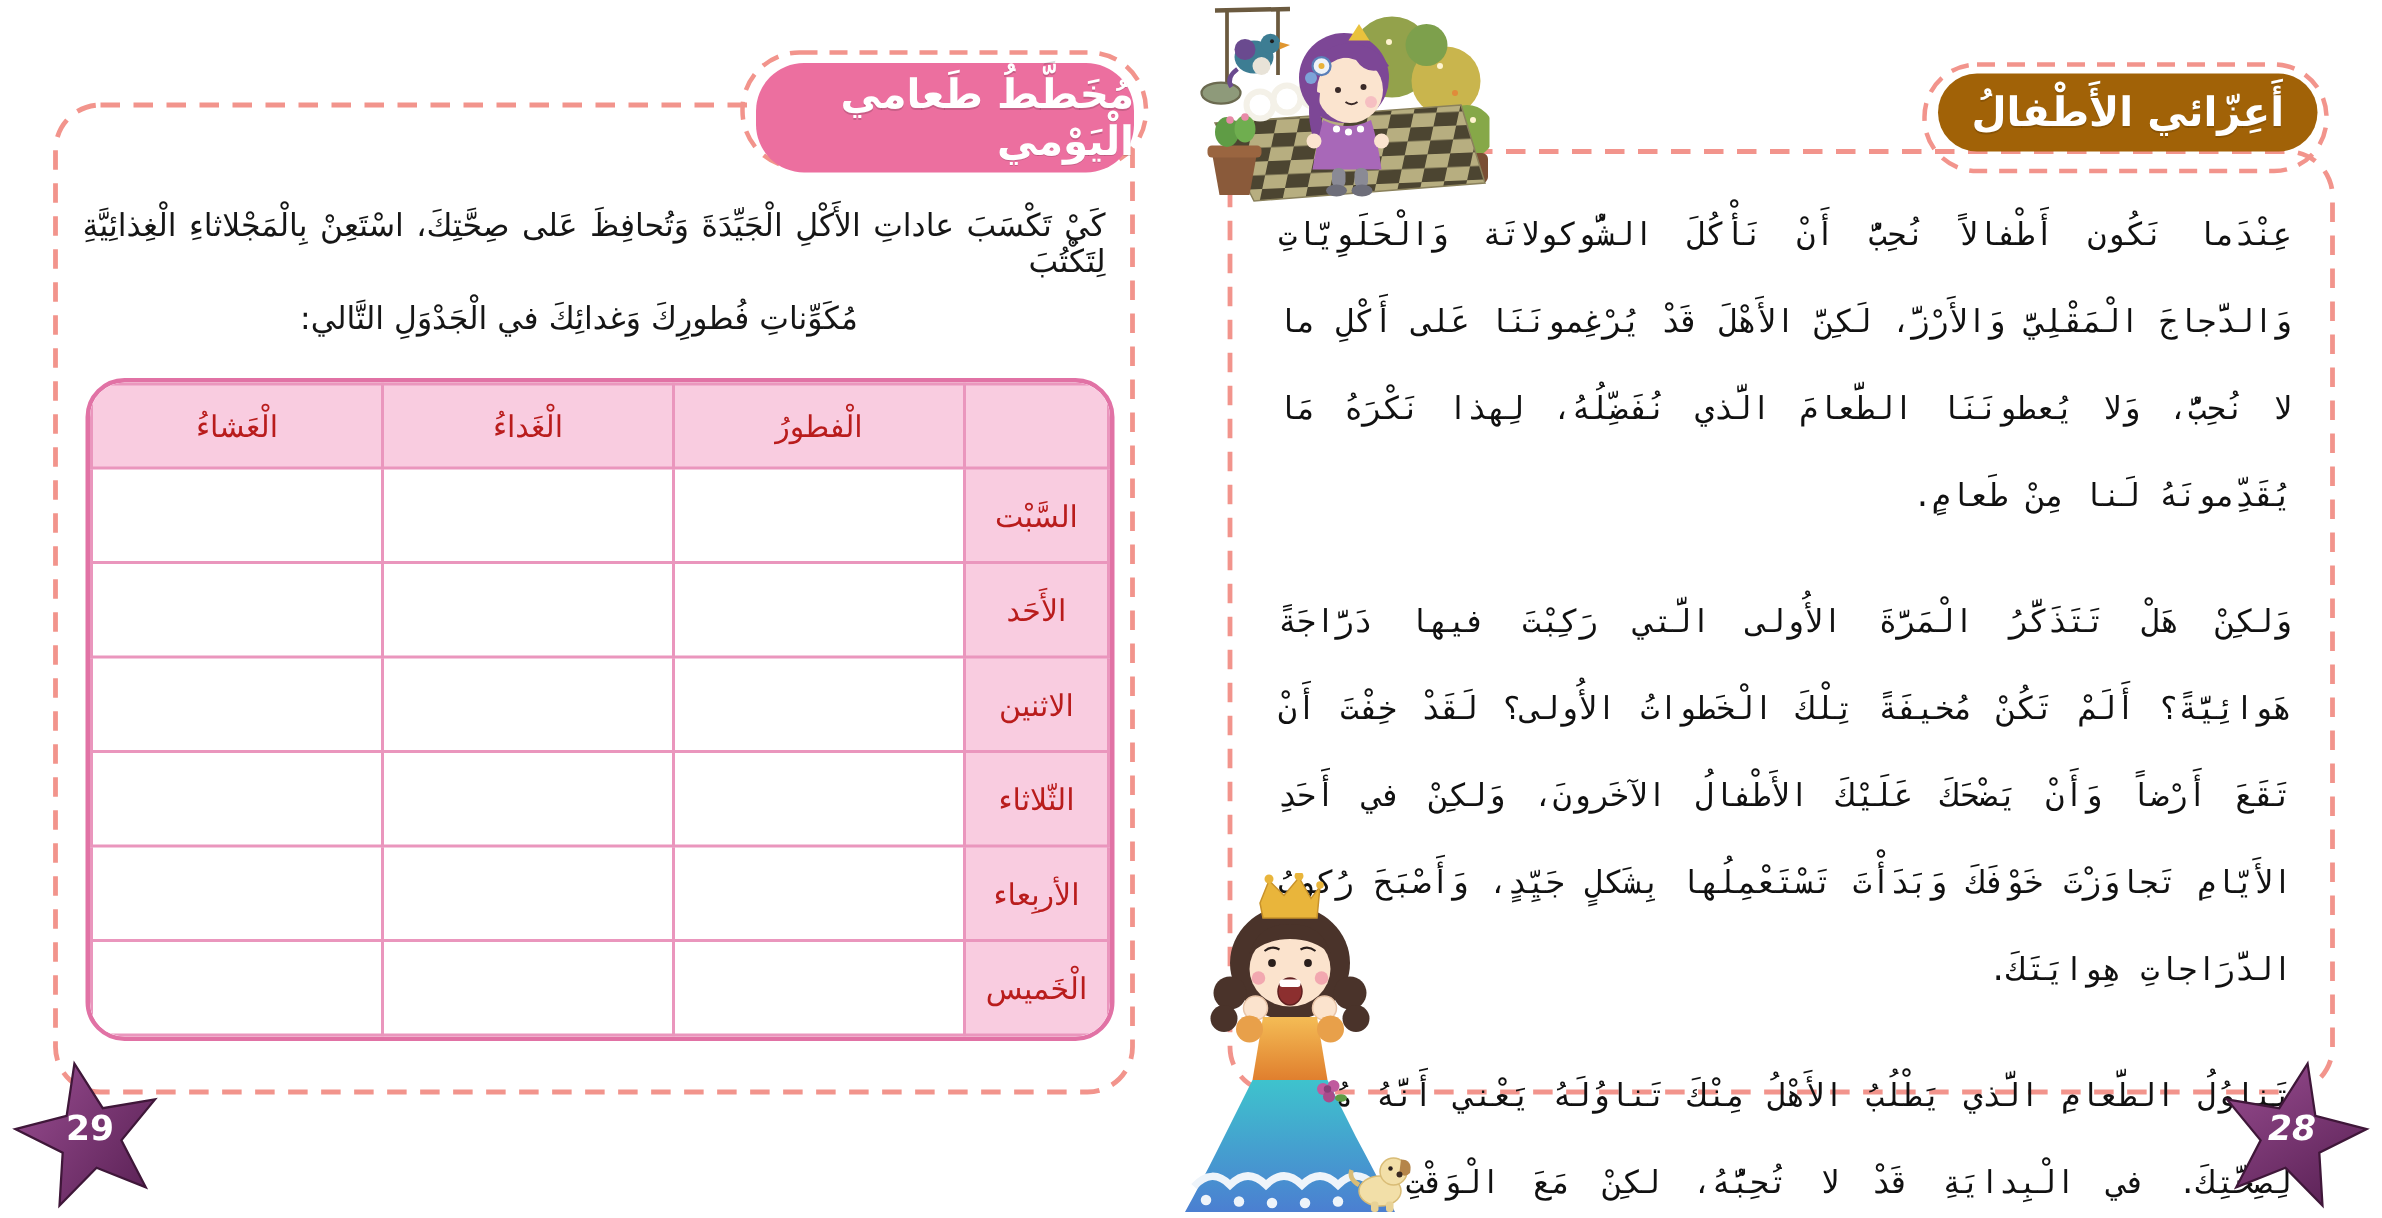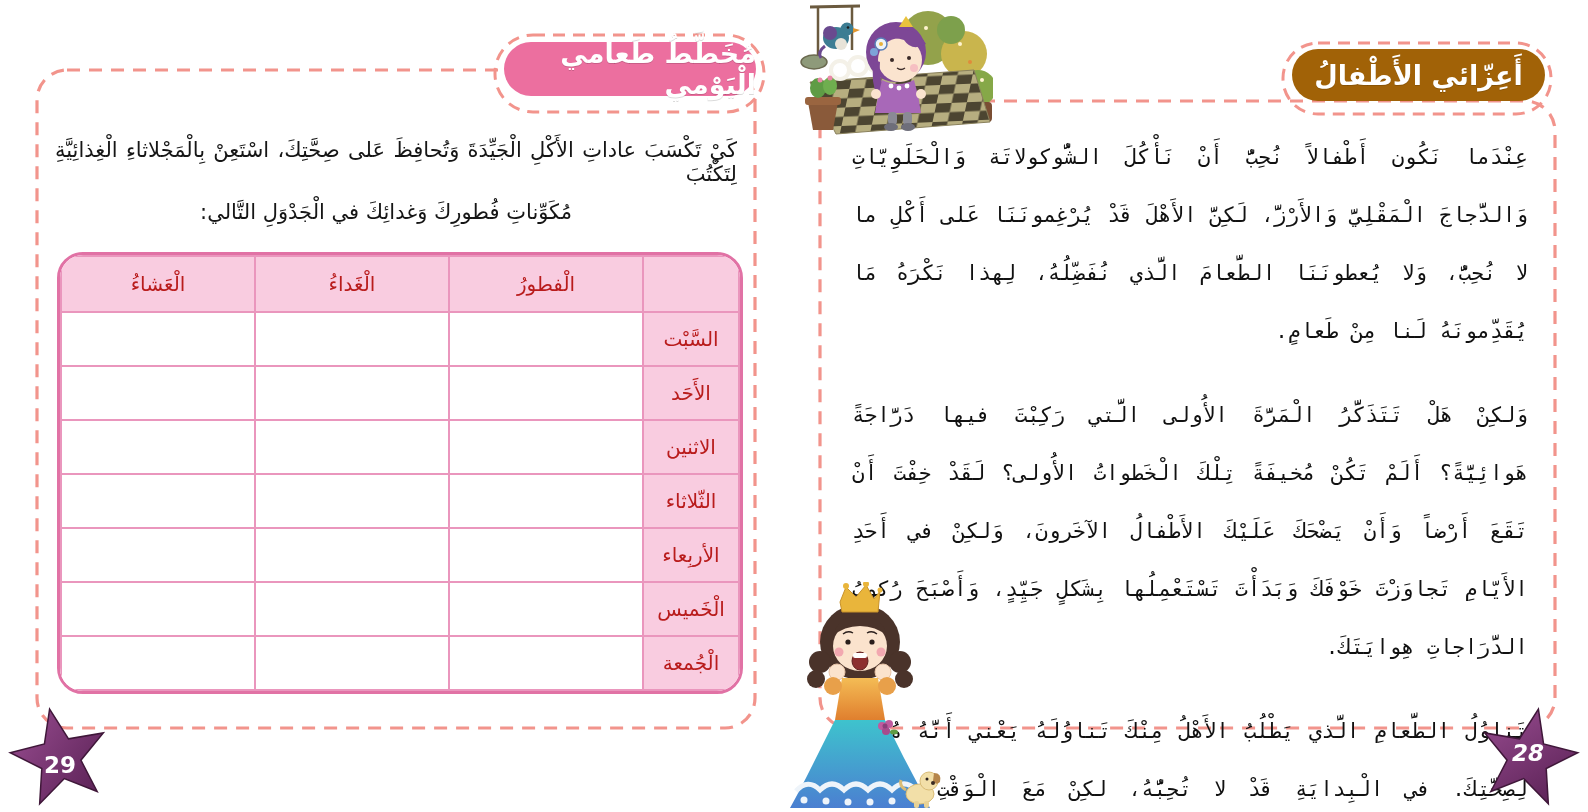--- a/index.html
+++ b/index.html
@@ -5,21 +5,21 @@
   html,body{margin:0;padding:0;background:#ffffff;}
   body{width:1588px;height:812px;position:relative;overflow:hidden;
        font-family:"DejaVu Sans",sans-serif;}
   .abs{position:absolute;}
   
   #border-overlay{left:0;top:0;width:1588px;height:812px;z-index:1;}
   
   .badge{z-index:3;display:flex;align-items:center;justify-content:center;
          color:#ffffff;font-weight:bold;font-size:27px;direction:rtl;
          text-shadow:0 1px 0 rgba(0,0,0,.15);}
-  #badge-left{left:504px;top:42px;width:252px;height:54px;background:#ec6f9f;
+  #badge-left{left:504px;top:42px;width:252px;height:73px;background:#ec6f9f;
               border-radius:32px;}
   #badge-right{left:1292px;top:49px;width:253px;height:52px;background:#a16207;
                border-radius:29px;}
   
   .intro{direction:rtl;color:#161616;font-size:21px;z-index:2;}
   #intro-line1{left:55px;top:138px;width:682px;text-align:justify;text-align-last:justify;}
   #intro-line2{left:45px;top:200px;width:682px;text-align:center;}
   #meal-table-wrap{left:57px;top:252px;width:680px;height:436px;z-index:2;
                    border:3px solid #e172a5;border-radius:26px;overflow:hidden;background:#fff;}
   #meal-table{width:100%;height:100%;border-collapse:collapse;direction:rtl;table-layout:fixed;}
@@ -32,21 +32,21 @@
   
   #paragraphs{left:852px;top:130px;width:676px;z-index:2;direction:rtl;
               color:#111;font-size:21px;line-height:58px;text-align:justify;}
   #paragraphs p{margin:0 0 26px 0;font-family:Liberation Mono, monospace;}
   
   .star-box{width:112px;height:104px;z-index:4;}
   #star-left{left:4px;top:706px;}
   #star-right{left:1472px;top:706px;}
   .star-num{z-index:5;width:112px;text-align:center;color:#ffffff;
             font-weight:bold;font-size:23px;}
-  #num-left{left:4px;top:740px;margin-top:12px;}
+  #num-left{left:4px;top:740px;}
   #num-right{left:1472px;top:740px;font-style:italic;}
   
   #illu-top{left:778px;top:0;z-index:4;}
   #illu-bottom{left:768px;top:582px;z-index:4;}
 </style>
 </head>
 <body>
 
 <svg id="border-overlay" class="abs" width="1588" height="812" viewBox="0 0 1588 812">
   <rect x="37" y="70" width="718" height="658" rx="30" fill="none" stroke="#f2948c" stroke-width="3.2" stroke-dasharray="13 9"></rect>
@@ -97,26 +97,20 @@
         <td class="blank"></td>
       </tr>
       <tr>
         <td class="pink daycol">الأربِعاء</td>
         <td class="blank"></td>
         <td class="blank"></td>
         <td class="blank"></td>
       </tr>
       <tr>
         <td class="pink daycol">الْخَميس</td>
-        <td class="blank"></td>
-        <td class="blank"></td>
-        <td class="blank"></td>
-      </tr>
-      <tr>
-        <td class="pink daycol">الْجُمعة</td>
         <td class="blank"></td>
         <td class="blank"></td>
         <td class="blank"></td>
       </tr>
     </tbody>
   </table>
 </div>
 
 <div id="paragraphs" class="abs">
   <p>عِنْدَما نَكُون أَطْفالاً نُحِبُّ أَنْ نَأْكُلَ الشُّوكولاتَة وَالْحَلَوِيّاتِ وَالدَّجاجَ الْمَقْلِيَّ وَالأَرْزَّ، لَكِنَّ الأَهْلَ قَدْ يُرْغِمونَنَا عَلى أَكْلِ ما لا نُحِبُّ، وَلا يُعطونَنَا الطَّعامَ الَّذي نُفَضِّلُهُ، لِهذا نَكْرَهُ مَا يُقَدِّمونَهُ لَنا مِنْ طَعامٍ.</p>

